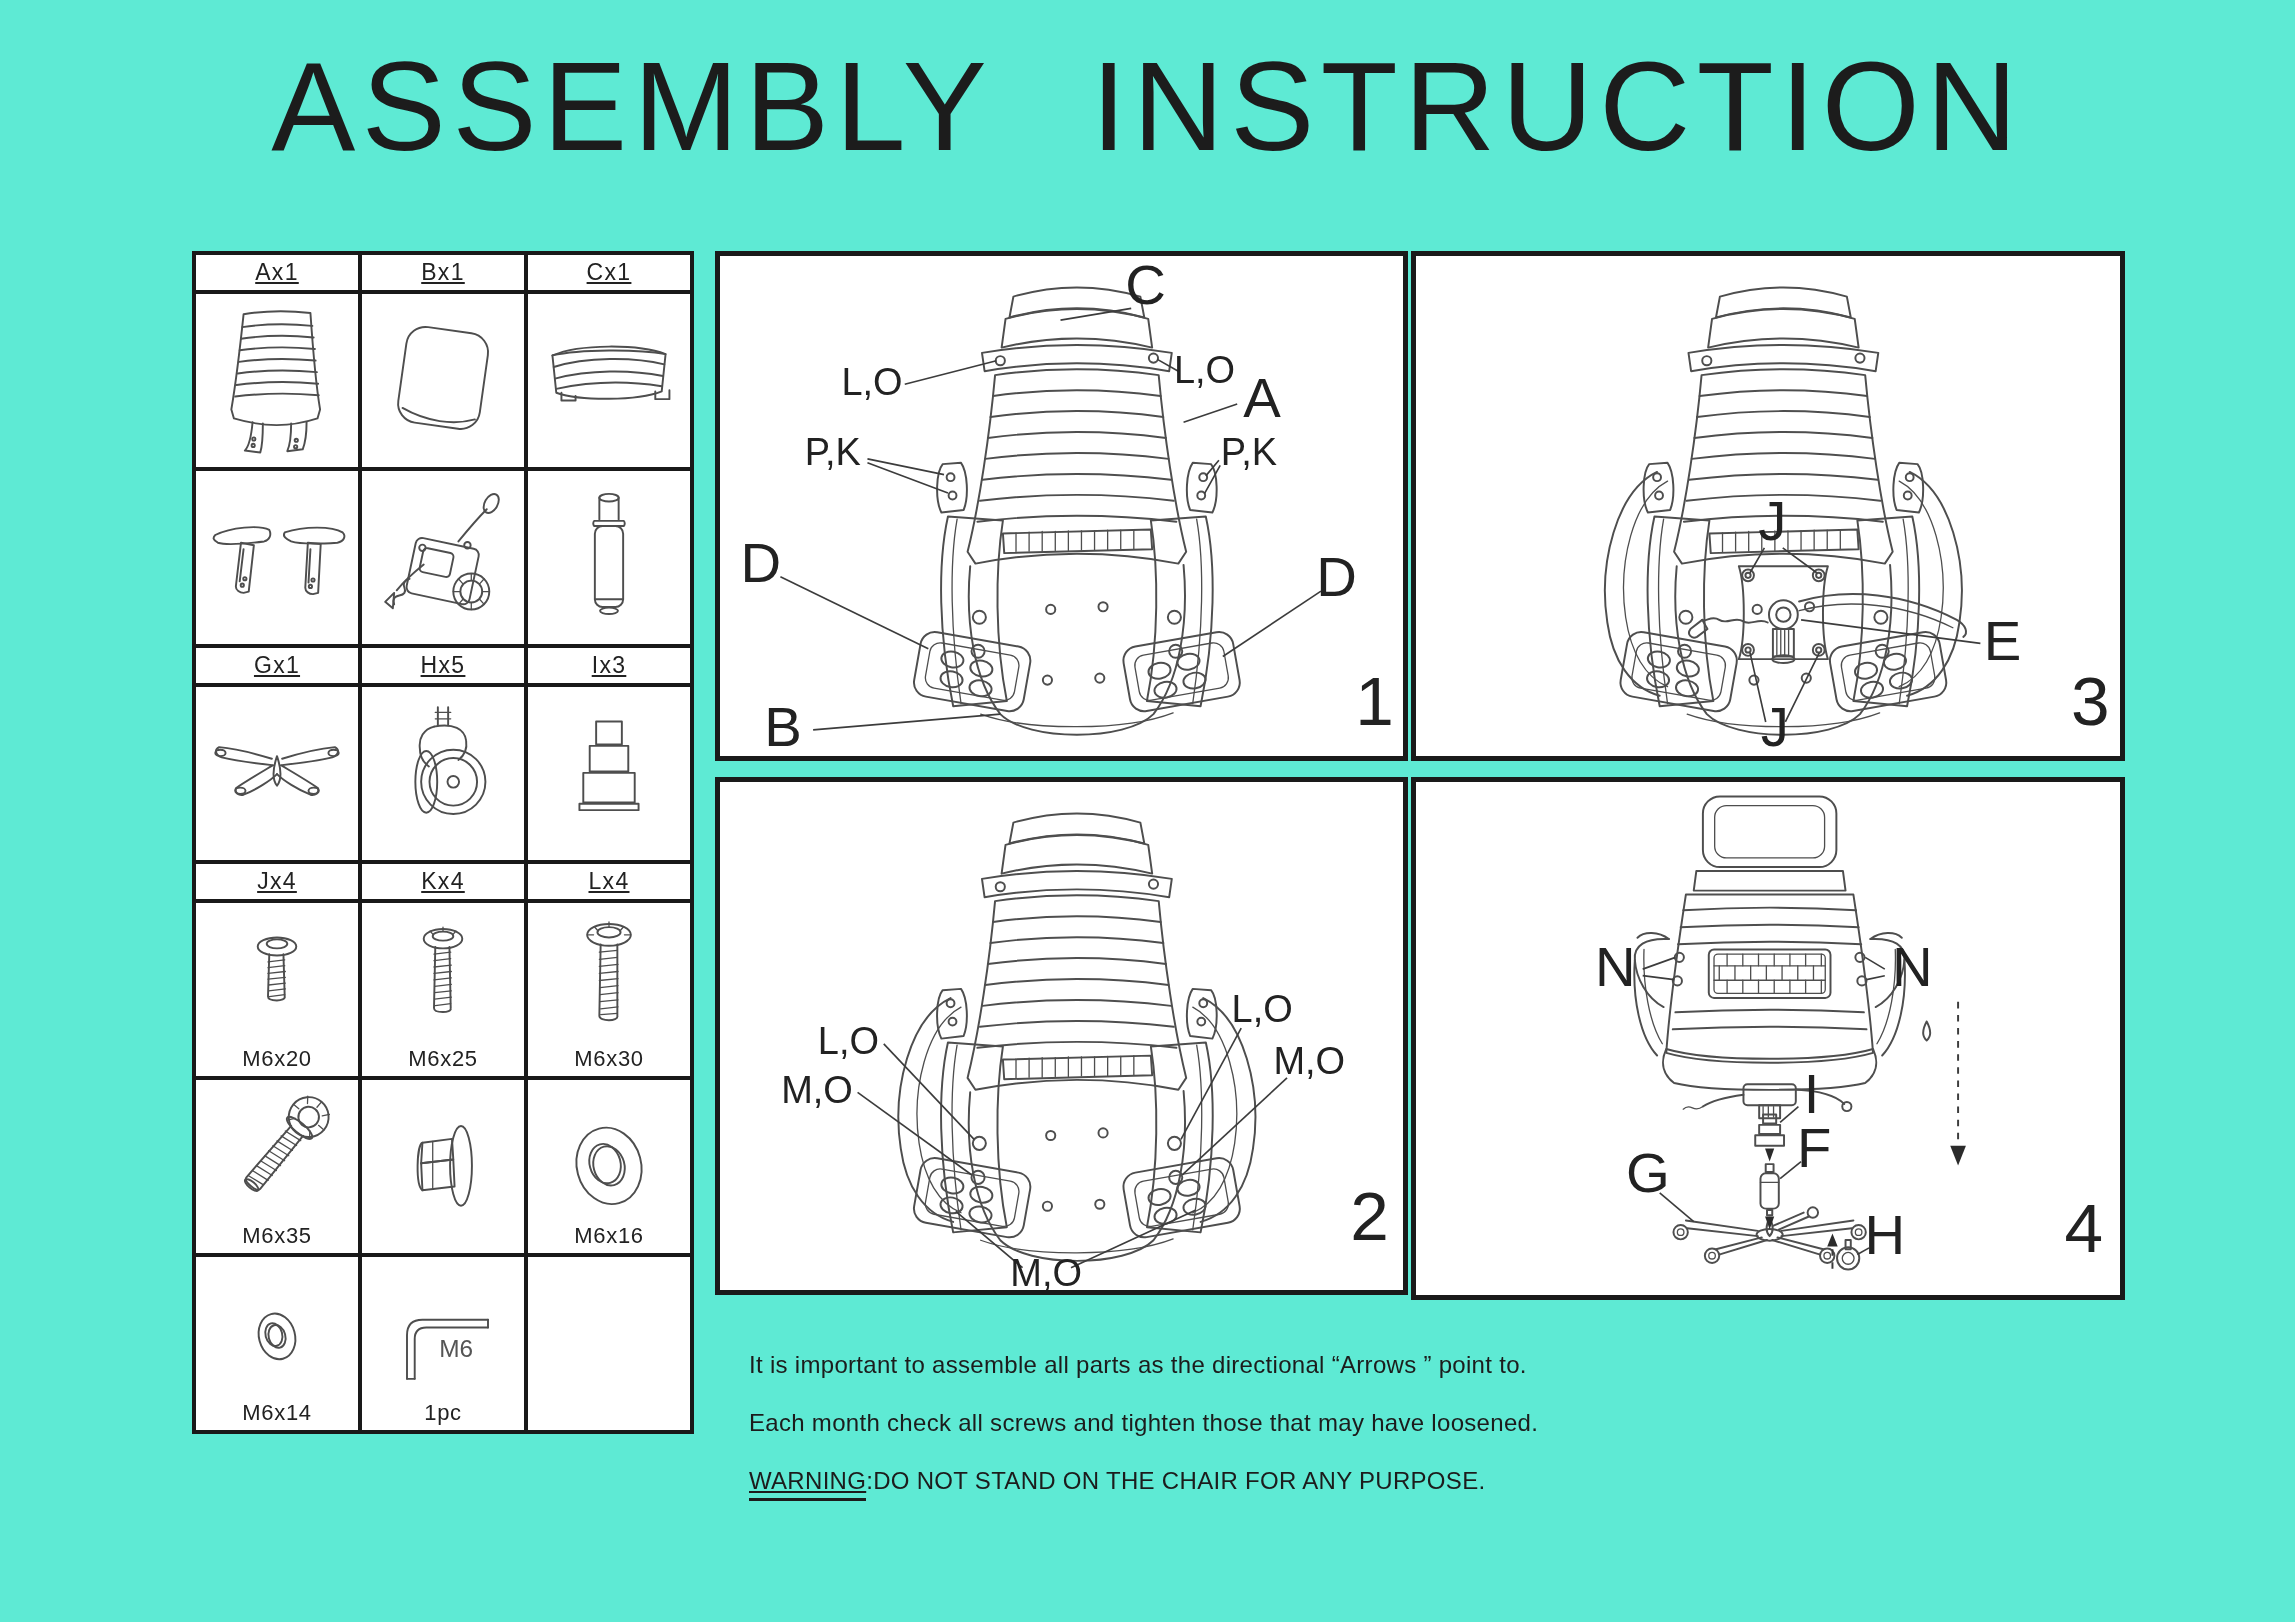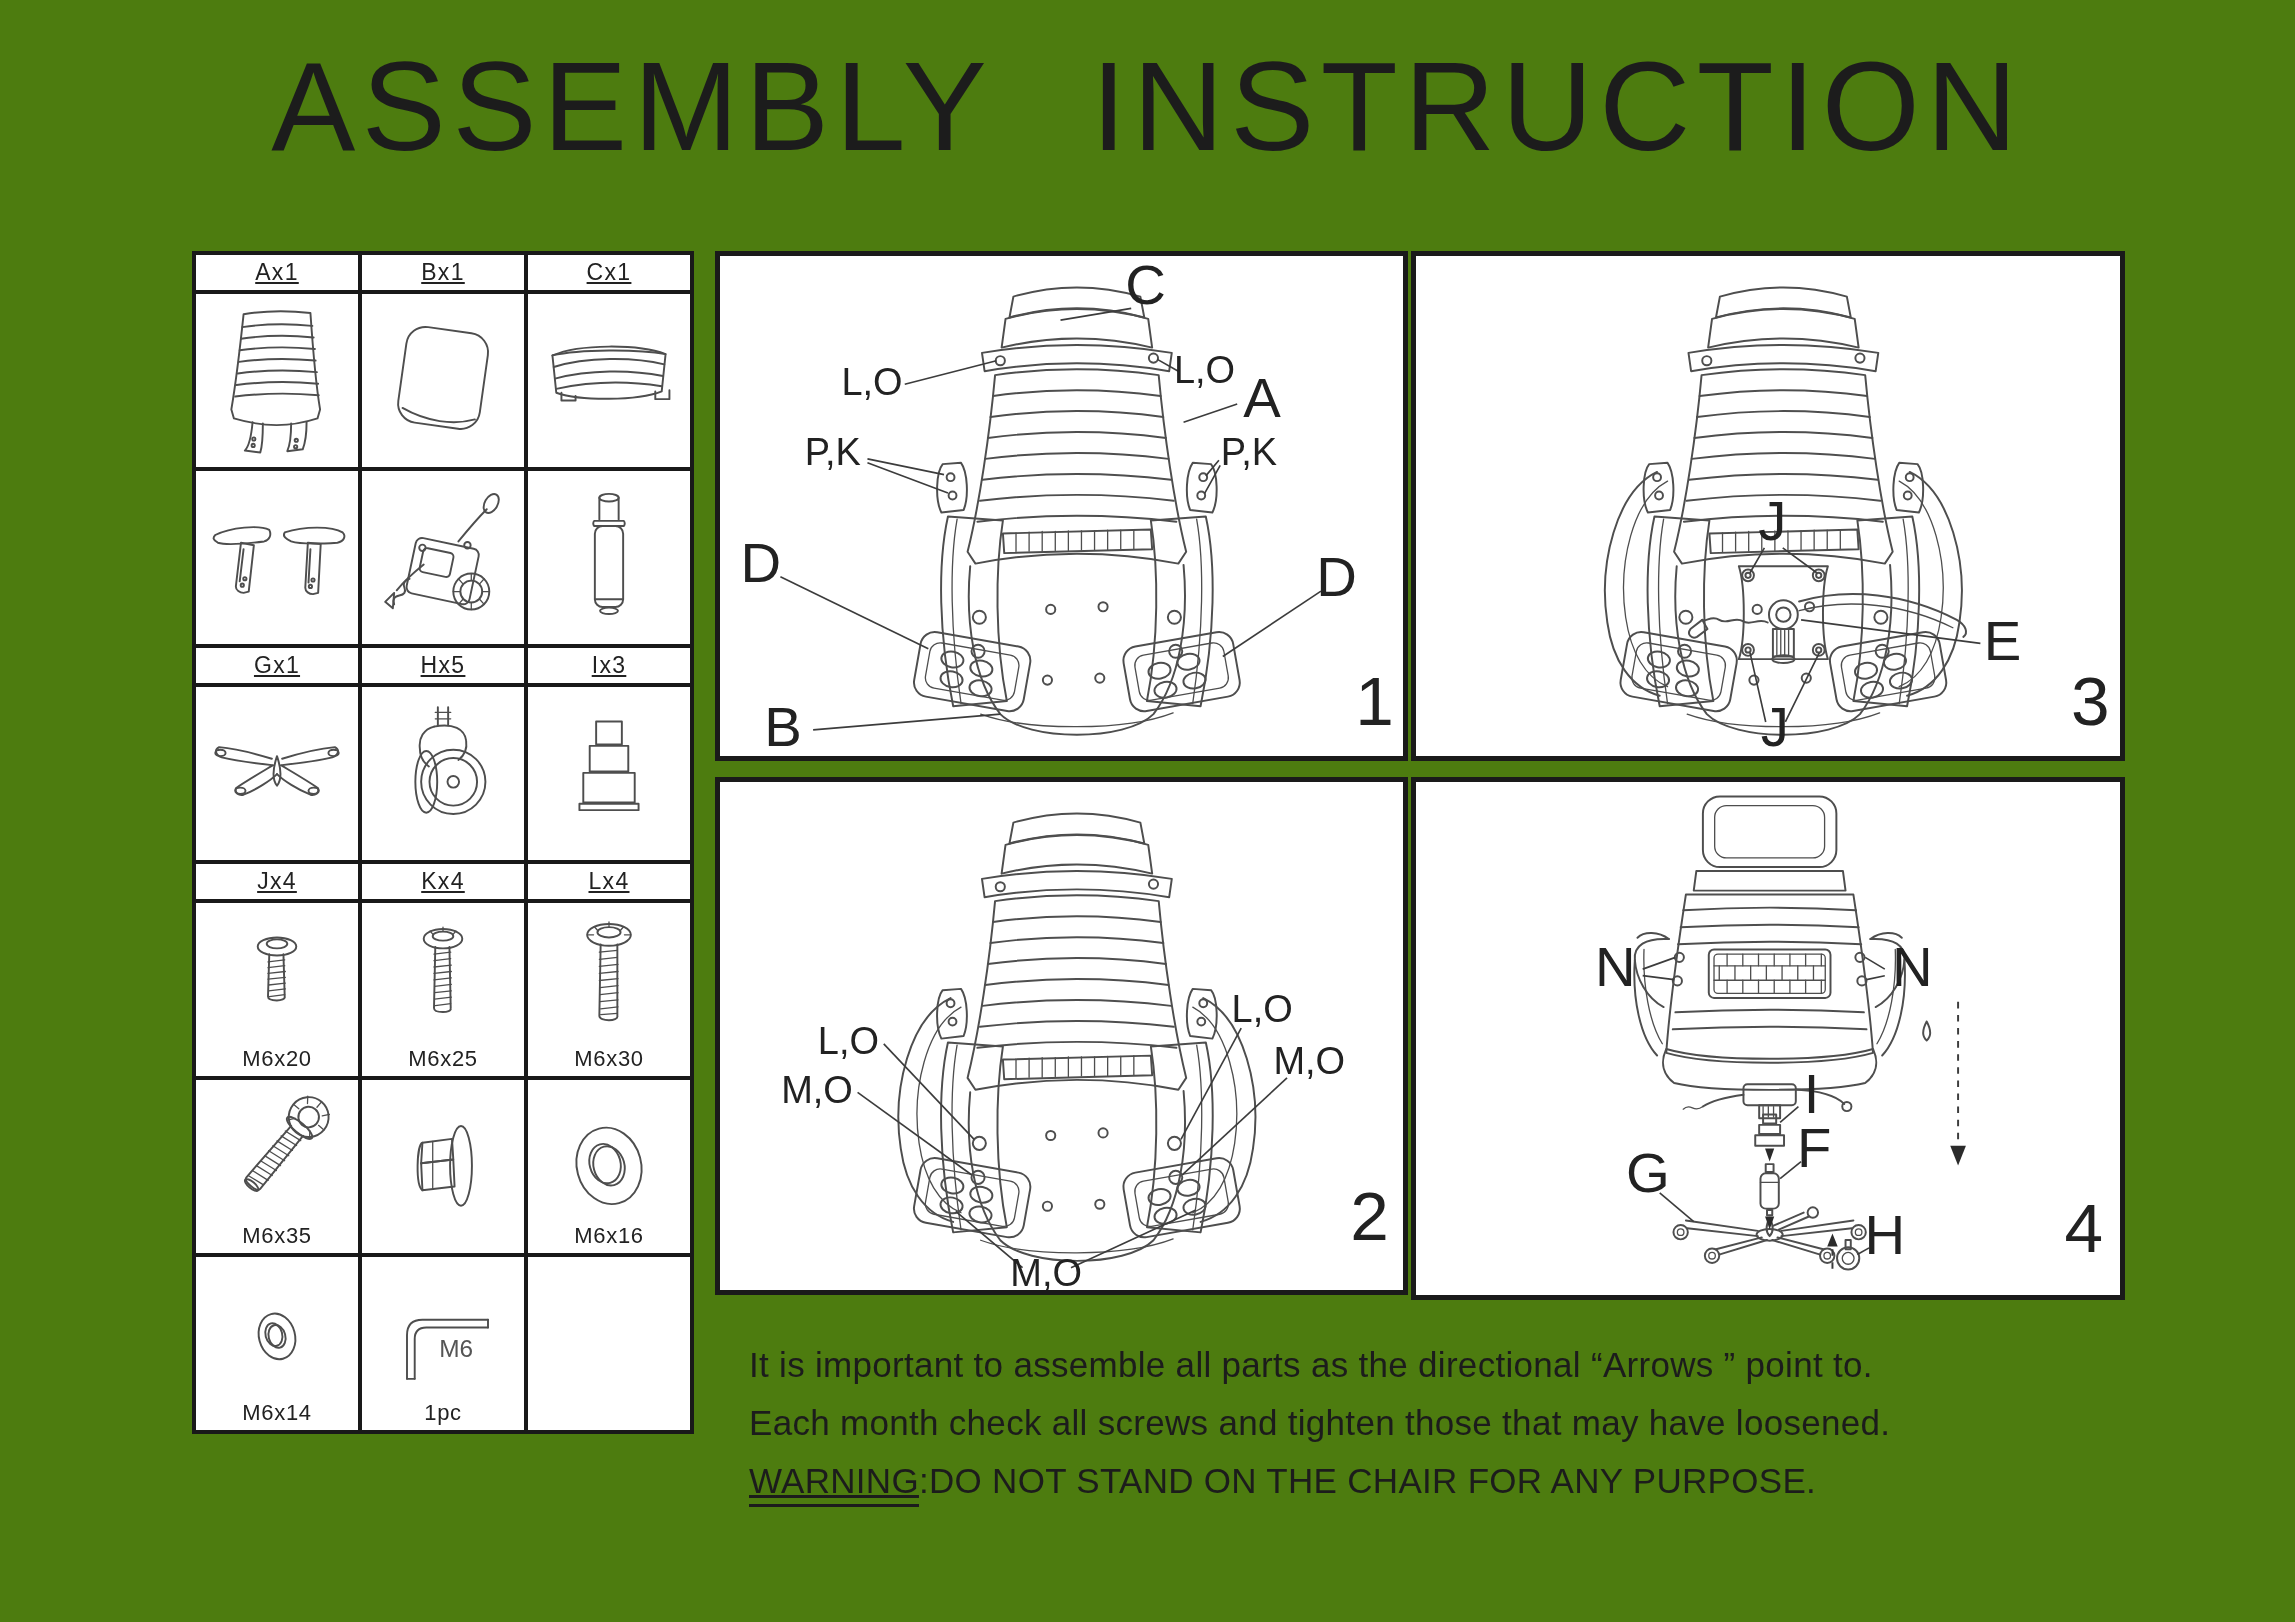--- a/index.html
+++ b/index.html
@@ -1,16 +1,16 @@
 <!DOCTYPE html>
 <html style="font-size:10.5px"><head>
 <meta charset="utf-8">
 <style>
   html,body{margin:0;padding:0;background:#e8e8e8;}
-  .sheet{position:relative;width:2295px;height:1623px;background:#4d7c0f;overflow:hidden;
+  .sheet{position:relative;width:2295px;height:1623px;background:#5eead4;overflow:hidden;
          font-family:"Liberation Sans", sans-serif;color:#1f1f1f;}
   
   .title{position:absolute;top:34px;left:0;right:0;text-align:center;white-space:nowrap;
          font-size:126px;font-weight:400;letter-spacing:6.5px;color:#1c1c1c;}
   .title .gap{display:inline-block;width:98px;}
   
   table.parts{position:absolute;left:192px;top:251px;width:502px;border-collapse:collapse;
               table-layout:fixed;background:#fff;}
   table.parts th, table.parts td{border:4.6px solid #191919;padding:0;}
   table.parts th{height:35px;font-size:23px;font-weight:400;letter-spacing:1.3px;color:#222;text-decoration:underline;}
@@ -29,21 +29,21 @@
   .lblBig{font-size:86px;}
   .lblSm{font-size:58px;}
   .num{font-size:106px;}
   .m6{font-size:38px;fill:#555;}
   .art{fill:none;stroke:#4e4e4e;stroke-width:3;stroke-linecap:round;stroke-linejoin:round;}
   .artThin{fill:none;stroke:#4e4e4e;stroke-width:2;stroke-linecap:round;}
   .leader{fill:none;stroke:#3c3c3c;stroke-width:2.5;}
   .solid{fill:#2b2b2b;stroke:none;}
   .dash{fill:none;stroke:#3c3c3c;stroke-width:3;stroke-dasharray:10 10;}
   
-  .notes{position:absolute;left:749px;top:1336px;width:1427px;font-size:35px;
+  .notes{position:absolute;left:749px;top:1336px;width:1427px;font-size:24px;
          line-height:58px;letter-spacing:0.3px;color:#1c1c1c;white-space:nowrap;}
   .uline{border-bottom:3.9px solid #1c1c1c;padding-bottom:4px;text-decoration:underline;}
 </style>
 </head>
 <body>
 
 <div class="sheet">
 
   <div class="title">
     <span>ASSEMBLY</span><span class="gap"></span><span>INSTRUCTION</span>

